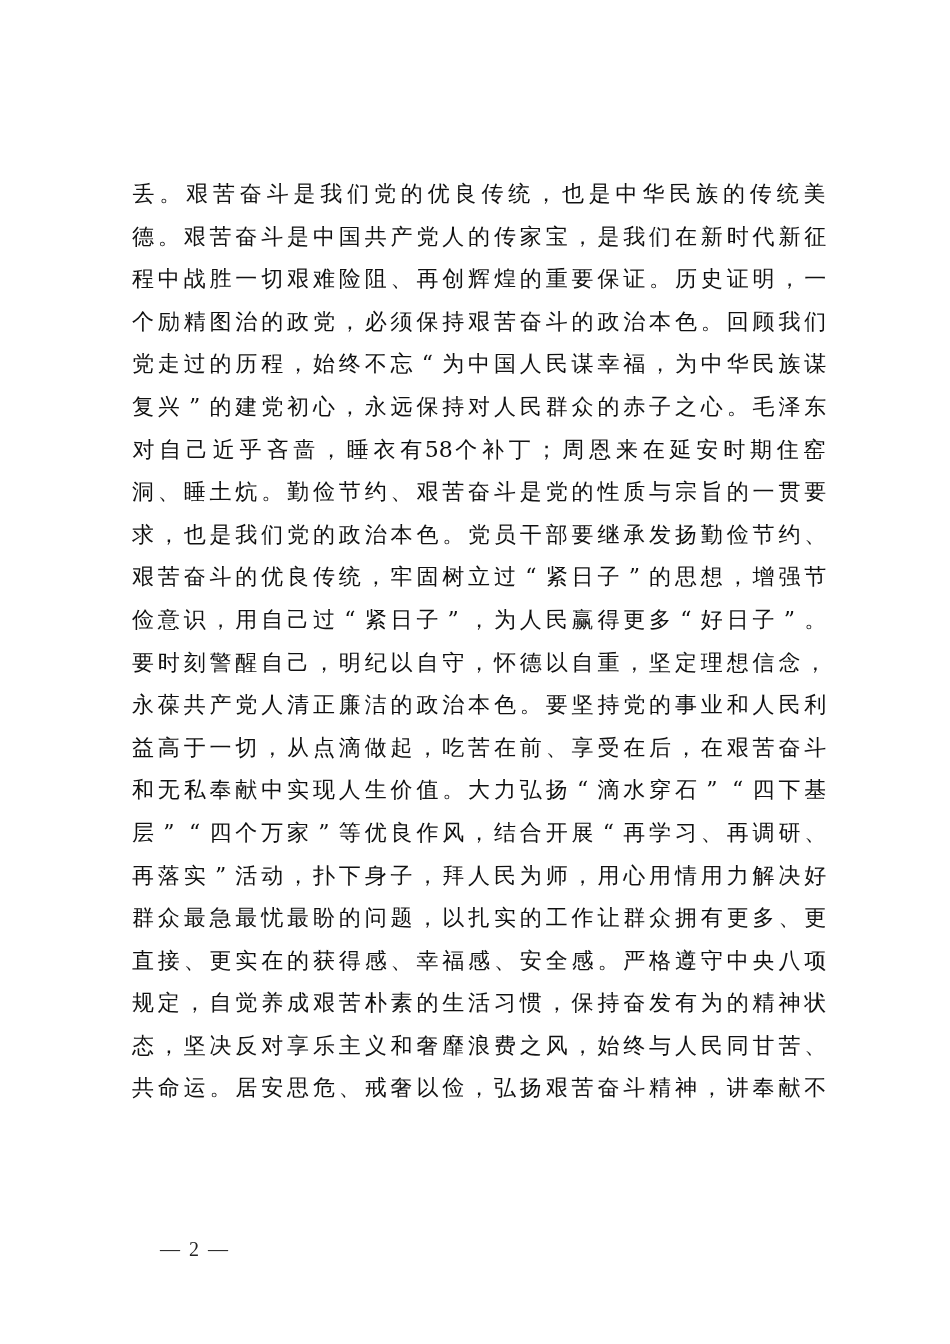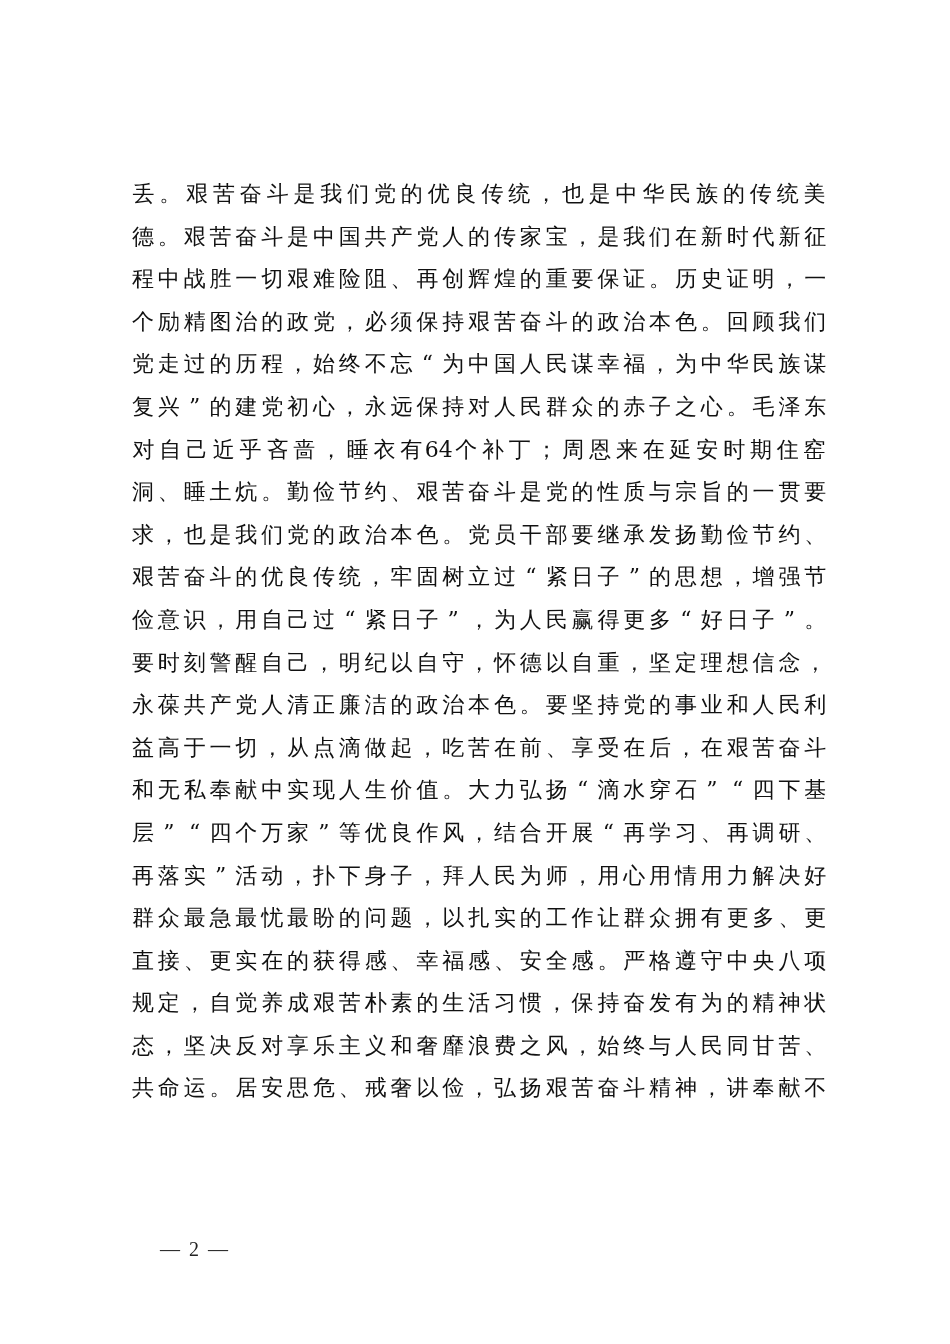--- a/index.html
+++ b/index.html
@@ -235,21 +235,21 @@
         <span class="ch">自</span>
         <span class="ch">己</span>
         <span class="ch">近</span>
         <span class="ch">乎</span>
         <span class="ch">吝</span>
         <span class="ch">啬</span>
         <span class="ch">，</span>
         <span class="ch">睡</span>
         <span class="ch">衣</span>
         <span class="ch">有</span>
-        <span class="ch" style="width: 32px;">64</span>
+        <span class="ch" style="width: 32px;">58</span>
         <span class="ch">个</span>
         <span class="ch">补</span>
         <span class="ch">丁</span>
         <span class="ch">；</span>
         <span class="ch">周</span>
         <span class="ch">恩</span>
         <span class="ch">来</span>
         <span class="ch">在</span>
         <span class="ch">延</span>
         <span class="ch">安</span>

